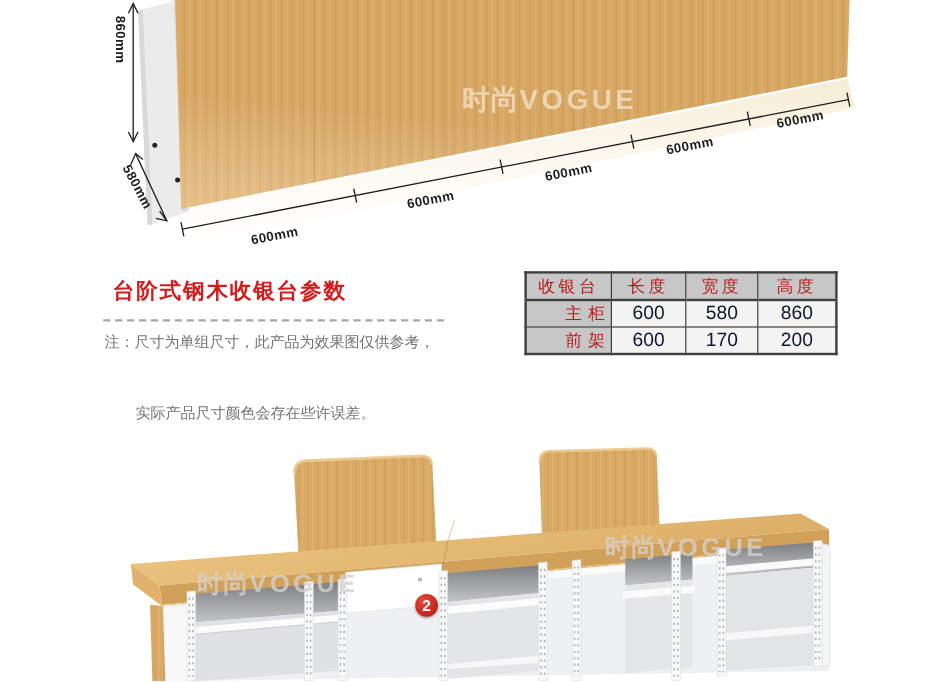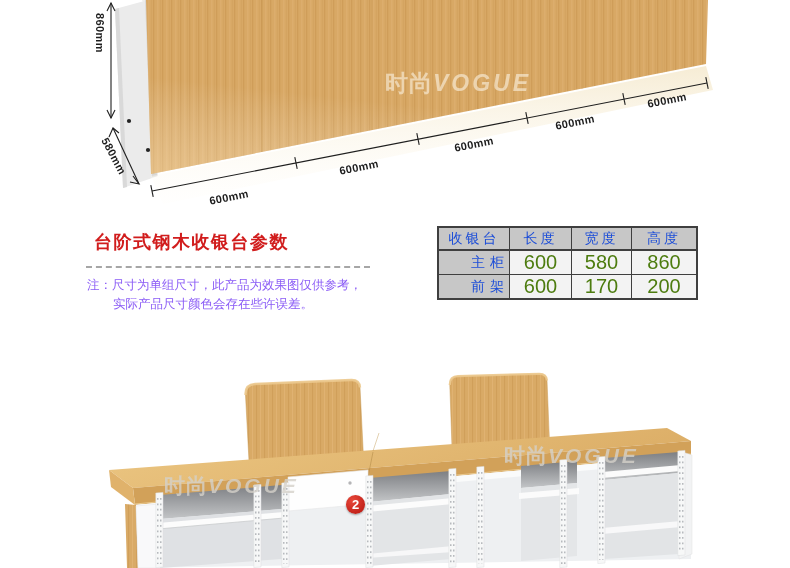--- a/index.html
+++ b/index.html
@@ -14,41 +14,41 @@
   }
   .rot-h{transform:rotate(90deg);}
   .rot-d{transform:rotate(62deg);}
   .rot-w{transform:rotate(-11deg);}
   
   .wm{position:absolute;font-weight:bold;white-space:nowrap;pointer-events:none;}
   .wm-top{left:385px;top:68px;font-size:23px;color:rgba(255,250,238,.55);letter-spacing:1px;}
   .wm-b{font-size:21px;color:rgba(213,209,201,.8);letter-spacing:1px;}
   .wm-b1{left:164px;top:472px;}
   .wm-b2{left:504px;top:442px;}
-  .wm .en{letter-spacing:3px;font-style:italic;}
+  .wm .en{letter-spacing:3px;}
   
   .params-title{
     position:absolute;left:94px;top:230px;font-size:18px;font-weight:bold;
     color:#d11d1d;letter-spacing:1.5px;white-space:nowrap;
   }
   .dash-rule{position:absolute;left:86px;top:266px;width:284px;border-top:2px dashed #a6a6a6;}
-  .note{position:absolute;left:87px;top:276px;font-size:12.5px;color:#8b5cf6;line-height:19px;white-space:nowrap;}
-  .note .l2{padding-left:26px;}
+  .note{position:absolute;left:87px;top:276px;font-size:12.5px;color:#737373;line-height:19px;white-space:nowrap;}
+  .note .l2{padding-left:26px;margin-top:40px;}
   
   .spec{position:absolute;left:437px;top:226px;border-collapse:collapse;table-layout:fixed;}
   .spec th,.spec td{
     border:1.6px solid #3f3f3f;text-align:center;vertical-align:middle;
-    height:21px;padding:0;font-size:14px;color:#1d4ed8;
+    height:21px;padding:0;font-size:14px;color:#b91c1c;
   }
   .spec{border:2.5px solid #3f3f3f;}
   .spec th{background:#c7c7c7;font-weight:normal;letter-spacing:3px;border-bottom-width:2.2px;}
   .spec td.rowname{background:#c7c7c7;letter-spacing:5px;text-align:right;}
   .spec tr.light td.val{background:#f3f3f3;}
   .spec tr.shade td.val{background:#dddddd;}
-  .spec td.val{font-size:20px;color:#4d7c0f;margin-top:38px;}
+  .spec td.val{font-size:16px;color:#0f172a;margin-top:38px;}
   
   .badge{
     position:absolute;left:346px;top:495px;width:19px;height:19px;border-radius:50%;
     background:radial-gradient(circle at 35% 30%, #e8473a, #b5150e);
     color:#fff;font-size:13px;font-weight:bold;line-height:19px;text-align:center;
     box-shadow:0 1px 2px rgba(0,0,0,.35);
   }
   svg{position:absolute;left:0;display:block;}
 </style>
 </head>

